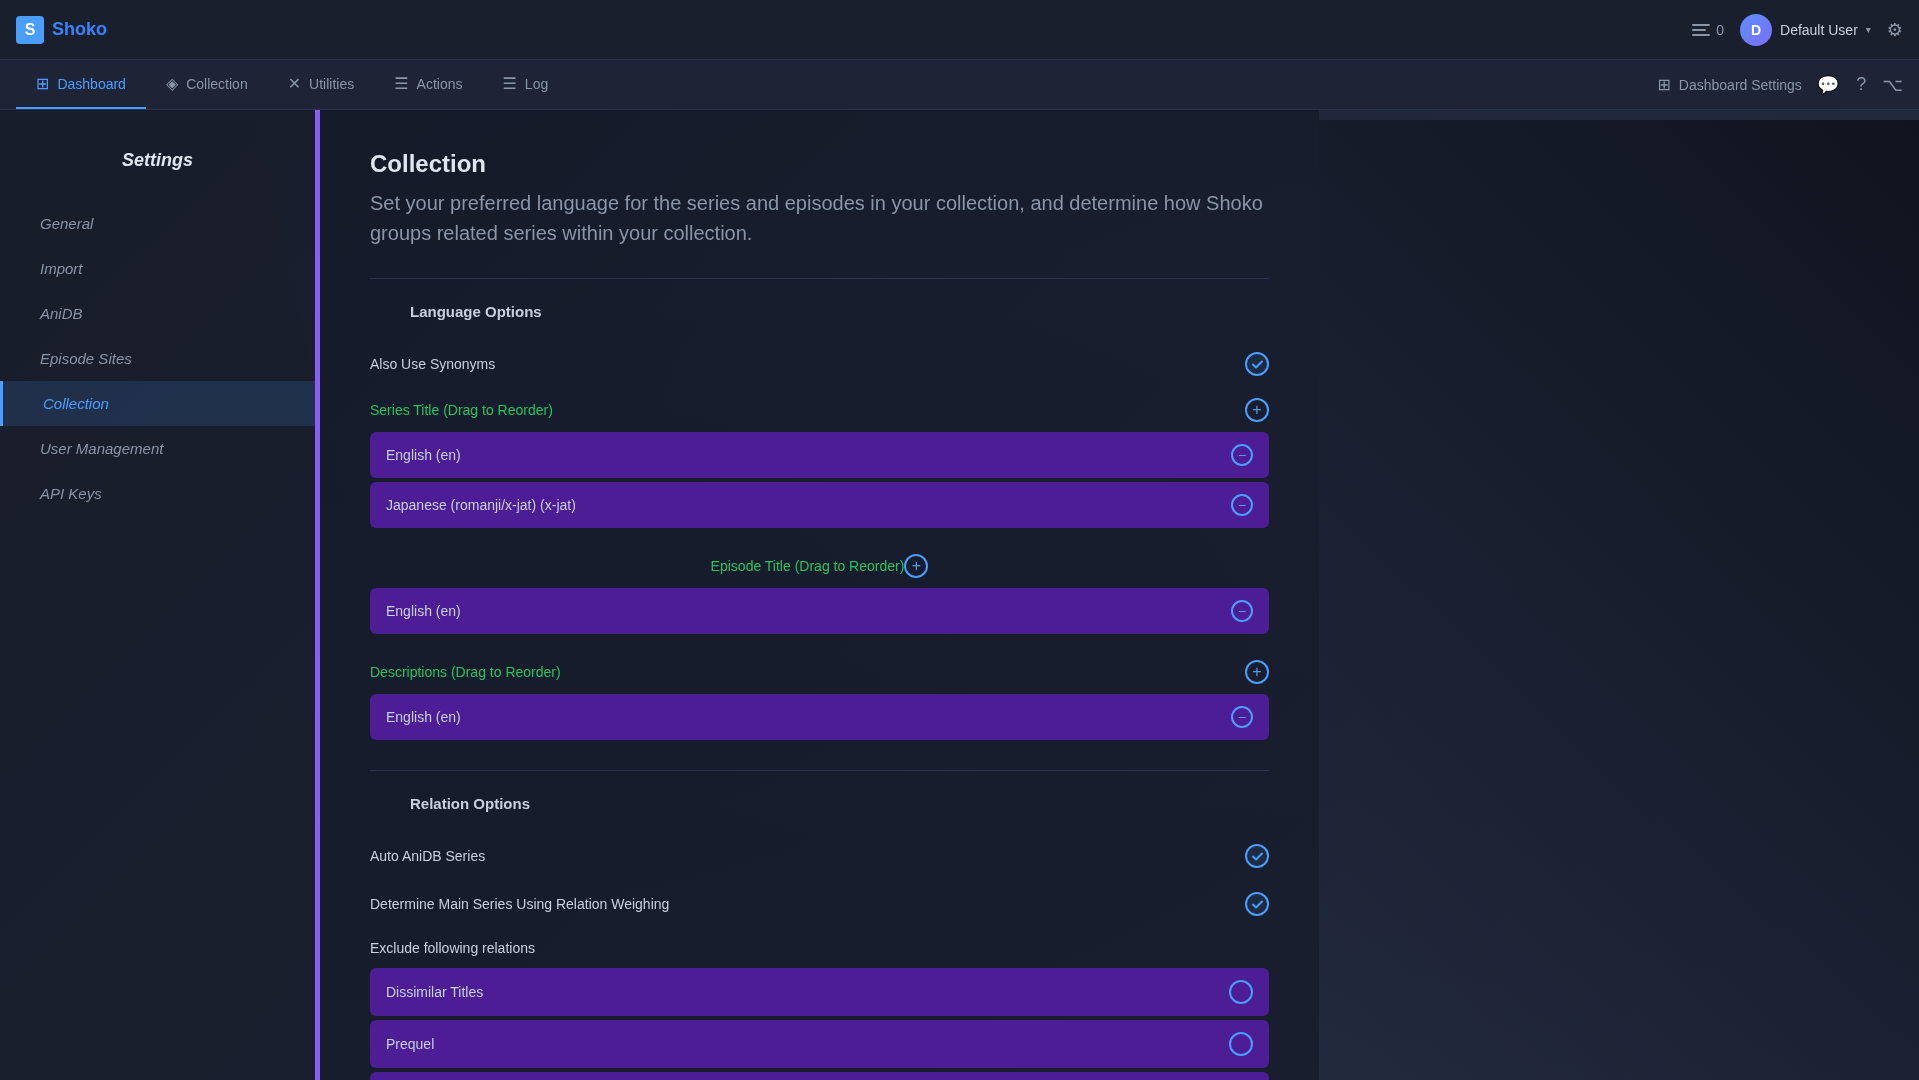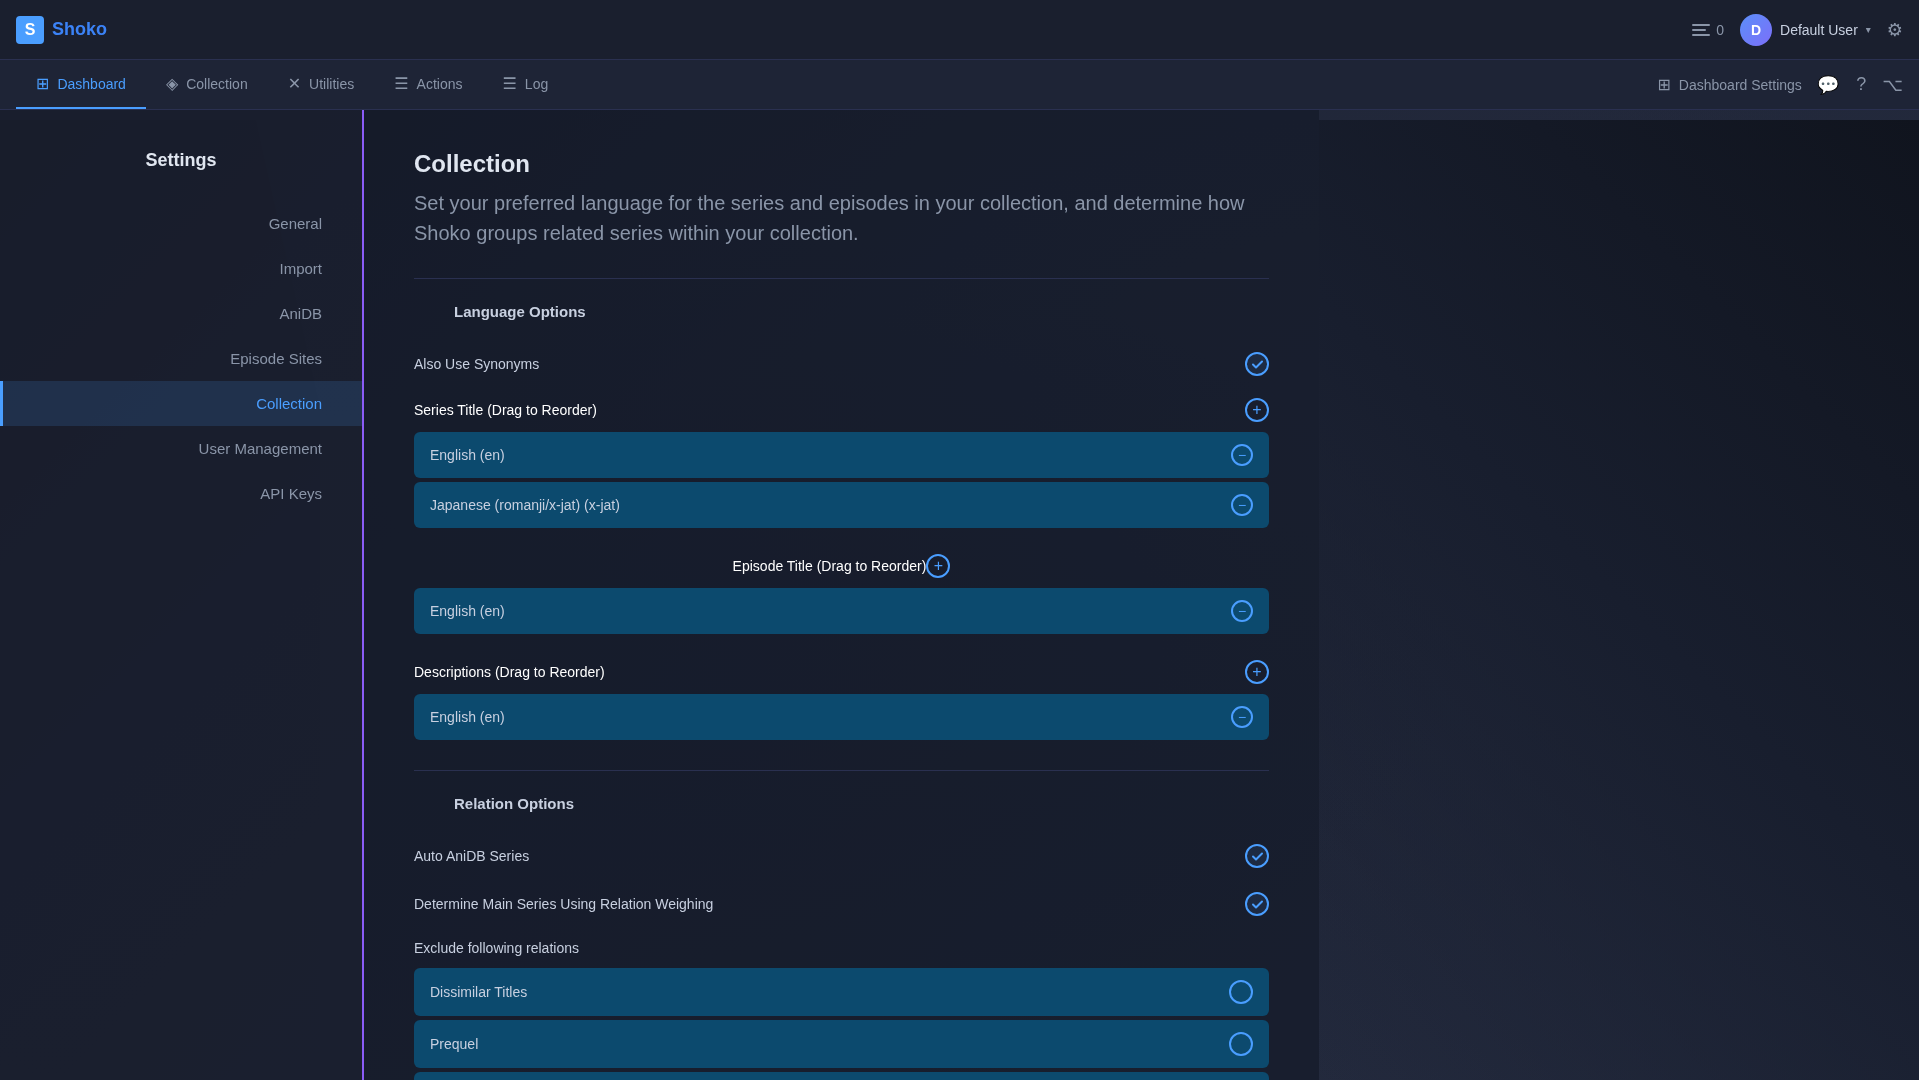--- a/index.html
+++ b/index.html
@@ -210,46 +210,47 @@
     
     .main-content {
       position: relative;
       z-index: 5;
       display: flex;
       height: calc(1080px - 110px);
     }
 
     
     .sidebar {
-      width: 364px;
+      width: 320px;
       background: rgba(26, 31, 46, 0.85);
-      border-right: 2px solid #8b5cf6;
+      border-right: 5px solid #8b5cf6;
       padding-top: 40px;
       flex-shrink: 0;
+      font-style: italic;
     }
 
     .sidebar-title {
       text-align: center;
       font-size: 18px;
       font-weight: 600;
       color: #e0e6f0;
       margin-bottom: 30px;
     }
 
     .sidebar-nav {
       display: flex;
       flex-direction: column;
     }
 
     .sidebar-item {
       padding: 14px 40px;
       color: #8a95a8;
       font-size: 15px;
       cursor: pointer;
-      text-align: right;
+      text-align: left;
       border-radius: 0;
       transition: background 0.15s;
     }
 
     .sidebar-item.active {
       background: rgba(74, 158, 255, 0.15);
       color: #4a9eff;
       border-left: 3px solid #4a9eff;
     }
 
@@ -329,40 +330,40 @@
     
     .drag-row {
       display: flex;
       align-items: center;
       justify-content: space-between;
       padding: 10px 0;
     }
 
     .drag-label {
       font-size: 14px;
-      color: #ffffff;
+      color: #22c55e;
     }
 
     .add-icon {
       width: 24px;
       height: 24px;
       border-radius: 50%;
       border: 2px solid #4a9eff;
       display: flex;
       align-items: center;
       justify-content: center;
       color: #4a9eff;
       font-size: 16px;
       cursor: pointer;
       flex-shrink: 0;
     }
 
     
     .lang-box {
-      background: #0c4a6e;
+      background: #4c1d95;
       border-radius: 6px;
       margin-bottom: 4px;
       padding: 12px 16px;
       display: flex;
       align-items: center;
       justify-content: space-between;
     }
 
     .lang-text {
       font-size: 14px;

